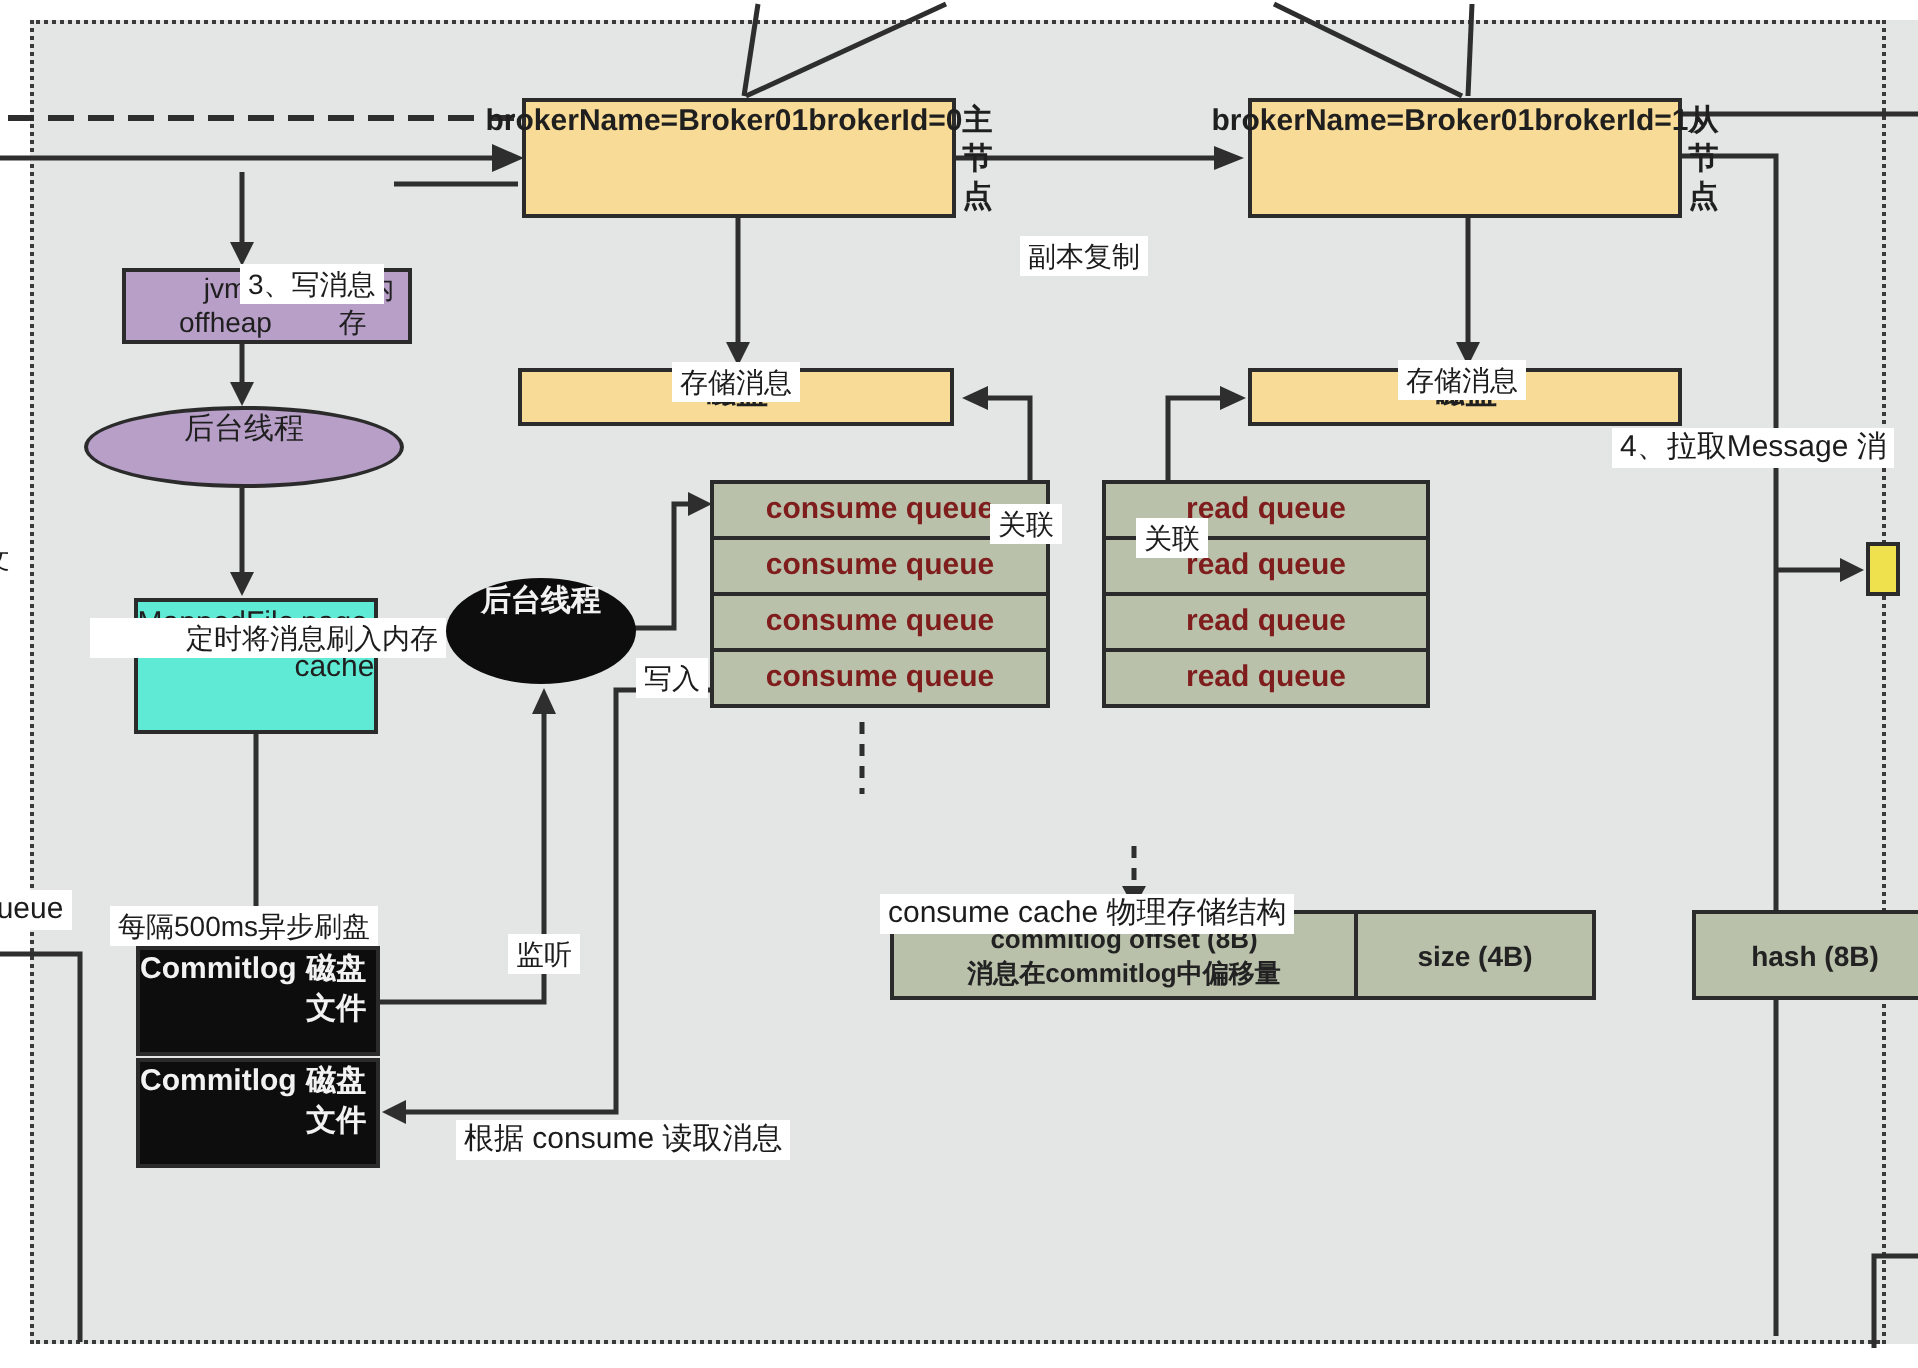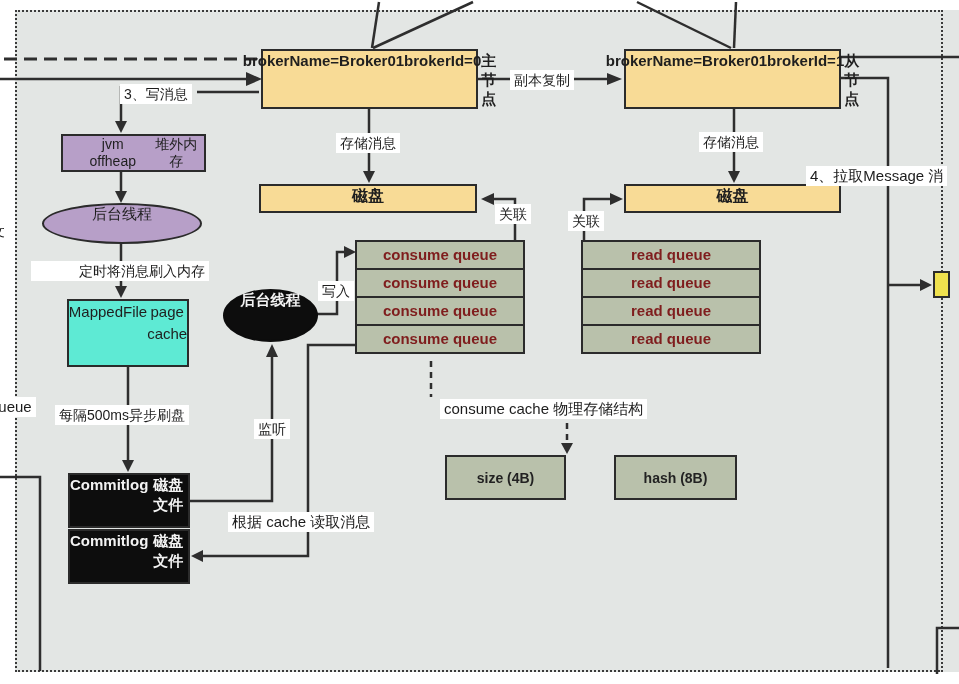--- a/index.html
+++ b/index.html
@@ -21,21 +21,21 @@
   .blackbox{background:#0d0d0d;color:#f2f2f2;}
   .bold{font-weight:bold;}
   .broker{width:217px;height:60px;font-weight:bold;font-size:15px;line-height:19px;}
   .disk{height:29px;font-weight:bold;font-size:16px;}
   .ellipse{border-radius:50%;}
   .qrow{height:30px;font-weight:bold;font-size:15px;line-height:26px;border:2px solid #2b2b2b;
         background:#b9c1ab;text-align:center;color:#7f1d1d;box-sizing:border-box;margin-top:-2px;}
   .qrow:first-child{margin-top:0;}
   .lbl{
     position:absolute;background:#ffffff;padding:1px 4px;font-size:14px;
-    white-space:nowrap;color:#1c1c1c;line-height:18px;
+    white-space:nowrap;color:#1c1c1c;line-height:18px;margin-top:48px;
   }
   .nolbl{background:transparent;padding:0;}
   #offset-table{display:flex;}
   .tcell{border:2px solid #2b2b2b;background:#b9c1ab;box-sizing:border-box;height:45px;
          display:flex;flex-direction:column;justify-content:center;text-align:center;
          font-weight:bold;color:#222;}
   .tcell + .tcell{margin-left:-2px;}
   #watermark{position:absolute;left:793px;top:652px;font-size:15px;color:#9aa0a2;letter-spacing:1px;}
 </style>
 </head>
@@ -203,44 +203,48 @@
     <span>后台线程</span>
   </div>
 
   <div class="abs" style="left:355px;top:240px;width:170px;">
     <div class="qrow">consume queue</div>
     <div class="qrow">consume queue</div>
     <div class="qrow">consume queue</div>
     <div class="qrow">consume queue</div>
   </div>
 
-  <div class="abs" style="left:581px;top:240px;width:180px;border-radius:26px;">
+  <div class="abs" style="left:551px;top:240px;width:164px;border-radius:26px;">
     <div class="qrow">read queue</div>
     <div class="qrow">read queue</div>
     <div class="qrow">read queue</div>
     <div class="qrow">read queue</div>
   </div>
 
   <div class="abs" id="offset-table" style="left:445px;top:455px;">
+    <div class="tcell" style="width:234px;font-size:13px;line-height:17px;">
+      <span>commitlog offset (8B)</span>
+      <span>消息在commitlog中偏移量</span>
+    </div>
     <div class="tcell" style="width:121px;font-size:14px;">size (4B)</div>
     <div class="tcell" style="width:123px;font-size:14px;margin-left:48px;">hash (8B)</div>
   </div>
 
   <div class="abs" style="left:933px;top:271px;width:17px;height:27px;background:#efe14e;border:2px solid #2b2b2b;"></div>
 
   <div class="lbl" style="left:120px;top:84px;">3、写消息</div>
   <div class="lbl" style="left:336px;top:133px;">存储消息</div>
   <div class="lbl" style="left:699px;top:132px;">存储消息</div>
   <div class="lbl" style="left:510px;top:70px;">副本复制</div>
   <div class="lbl" style="left:495px;top:204px;">关联</div>
   <div class="lbl" style="left:568px;top:211px;">关联</div>
   <div class="lbl" style="left:318px;top:281px;">写入</div>
   <div class="lbl" style="left:254px;top:419px;">监听</div>
-  <div class="lbl" style="left:31px;top:261px;padding-left:48px;">定时将消息刷入内存</div>
+  <div class="lbl" style="left:45px;top:261px;padding-left:48px;">定时将消息刷入内存</div>
   <div class="lbl" style="left:55px;top:405px;">每隔500ms异步刷盘</div>
-  <div class="lbl" style="left:228px;top:512px;font-size:15px;">根据 cache 读取消息</div>
+  <div class="lbl" style="left:228px;top:512px;font-size:15px;">根据 consume 读取消息</div>
   <div class="lbl" style="left:440px;top:399px;font-size:15px;">consume cache 物理存储结构</div>
   <div class="lbl" style="left:806px;top:166px;font-size:15px;">4、拉取Message 消</div>
   <div class="lbl" style="left:-14px;top:397px;font-size:15px;">queue</div>
   <div class="lbl nolbl" style="left:-8px;top:223px;font-size:13px;">文</div>
 
 
 </div>
 
 </body></html>

